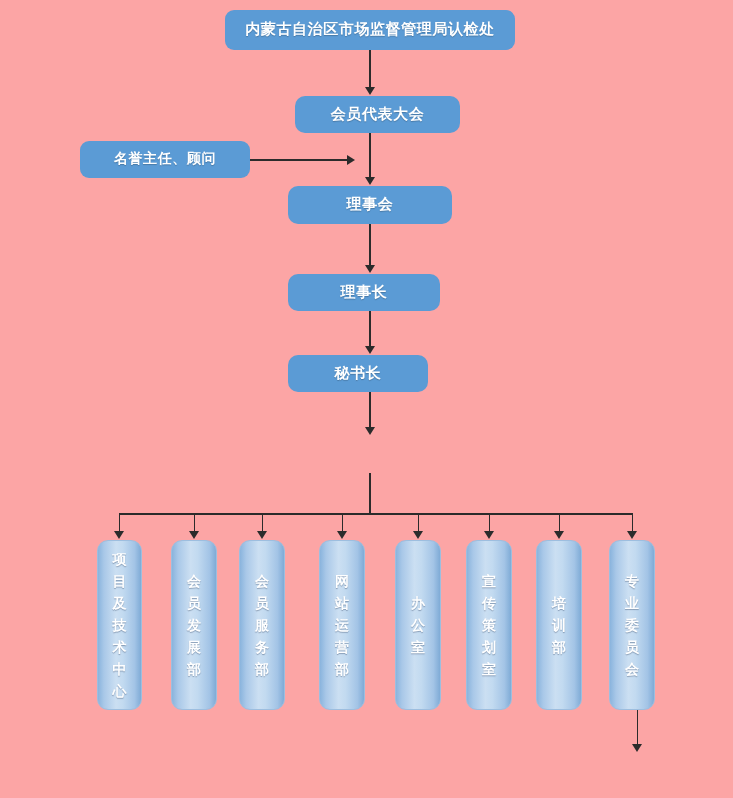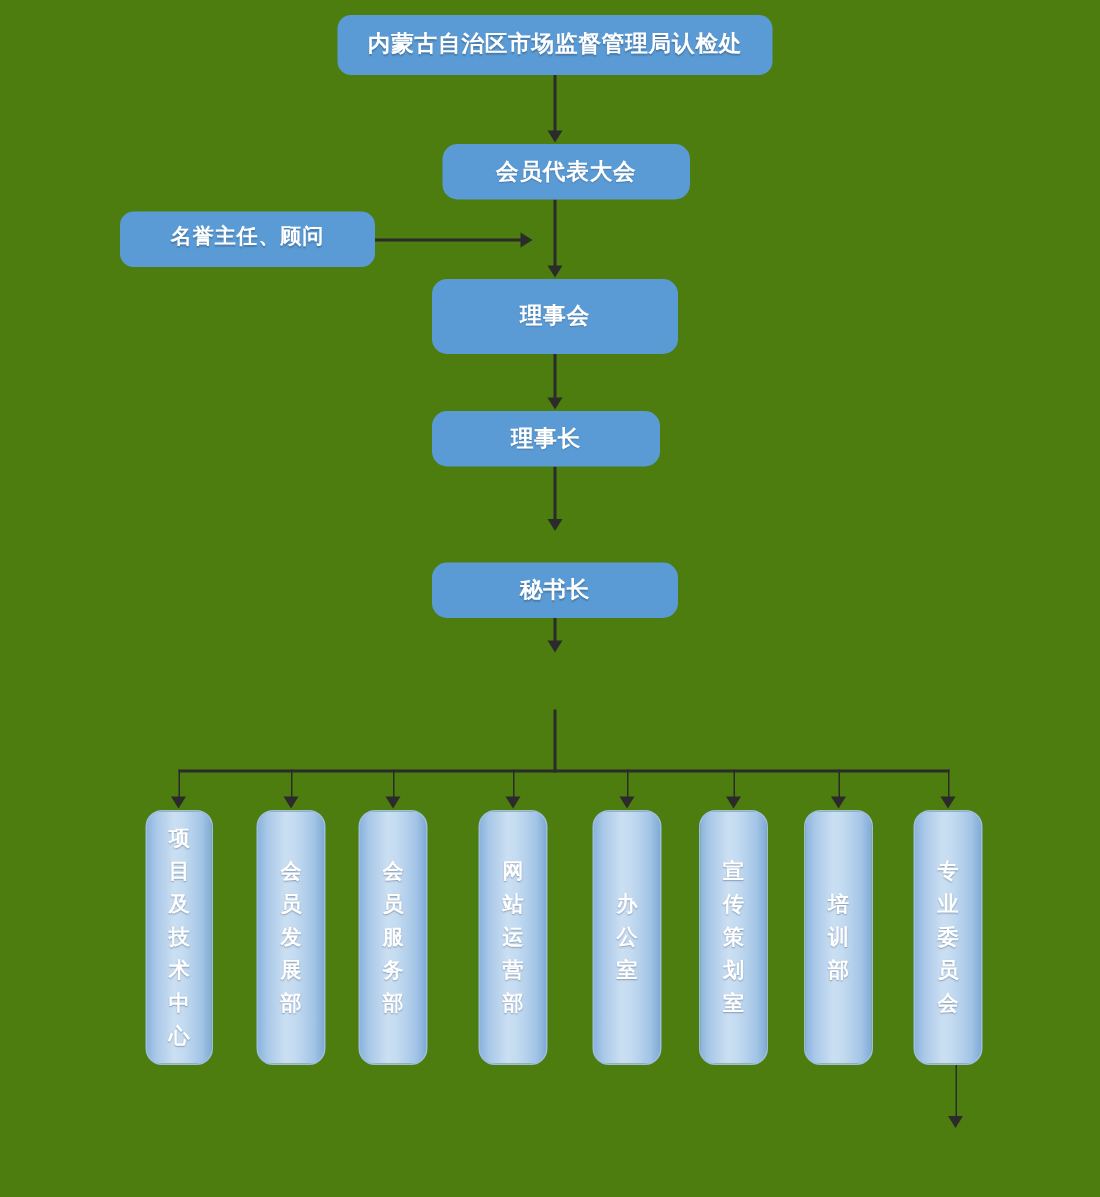--- a/index.html
+++ b/index.html
@@ -8,21 +8,21 @@
     padding: 0;
     background: #ffffff;
   }
   body {
     font-family: "DejaVu Sans", "Liberation Sans", sans-serif;
   }
   #canvas {
     position: relative;
     width: 733px;
     height: 798px;
-    background: #4d7c0f;
+    background: #fca5a5;
     overflow: hidden;
   }
   
   .node {
     position: absolute;
     box-sizing: border-box;
     border-radius: 9px;
     background: #5b9bd5;
     color: #ffffff;
     display: flex;
@@ -150,25 +150,25 @@
 
   <div class="line vline" style="left:636.5px; top:710px; height:37px;"></div>
   <div class="arrow-down" style="left:632px; top:744px;"></div>
 
   <div class="node top" style="left:225px; top:10px; width:290px; height:40px;">内蒙古自治区市场监督管理局认检处</div>
 
   <div class="node mid" style="left:295px; top:96px; width:165px; height:37px;">会员代表大会</div>
 
   <div class="node side" style="left:80px; top:141px; width:170px; height:37px;">名誉主任、顾问</div>
 
-  <div class="node mid" style="left:288px; top:186px; width:164px; height:50px;">理事会</div>
+  <div class="node mid" style="left:288px; top:186px; width:164px; height:38px;">理事会</div>
 
   <div class="node mid" style="left:288px; top:274px; width:152px; height:37px;">理事长</div>
 
-  <div class="node mid" style="left:288px; top:375px; width:164px; height:37px;">秘书长</div>
+  <div class="node mid" style="left:288px; top:355px; width:140px; height:37px;">秘书长</div>
 
 
 
   <div class="dept" style="left:97px;  top:540px; width:45px; height:170px;">
       <span class="ch">项</span>
       <span class="ch">目</span>
       <span class="ch">及</span>
       <span class="ch">技</span>
       <span class="ch">术</span>
       <span class="ch">中</span>

